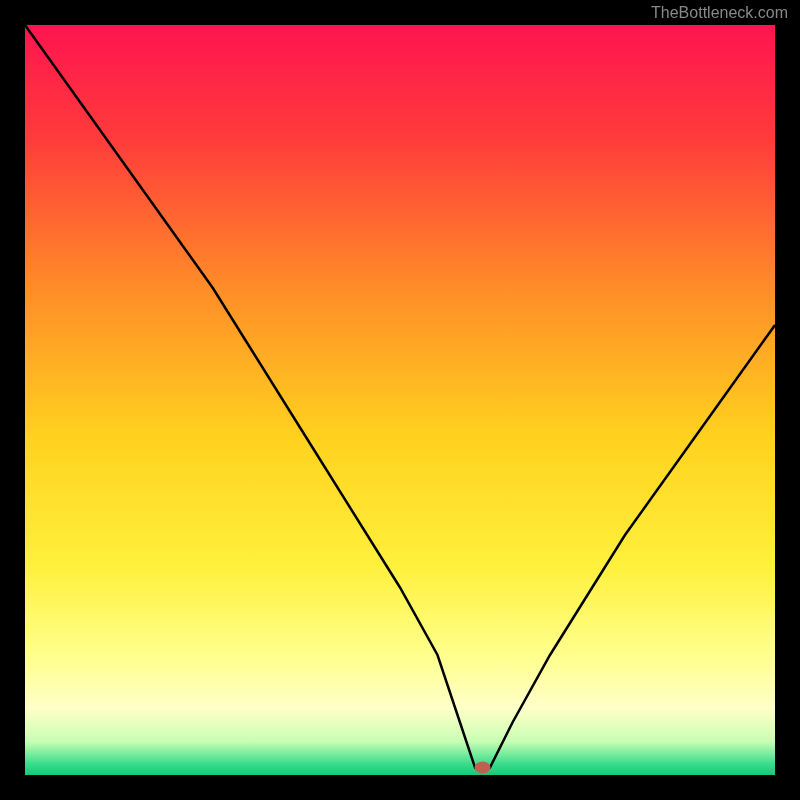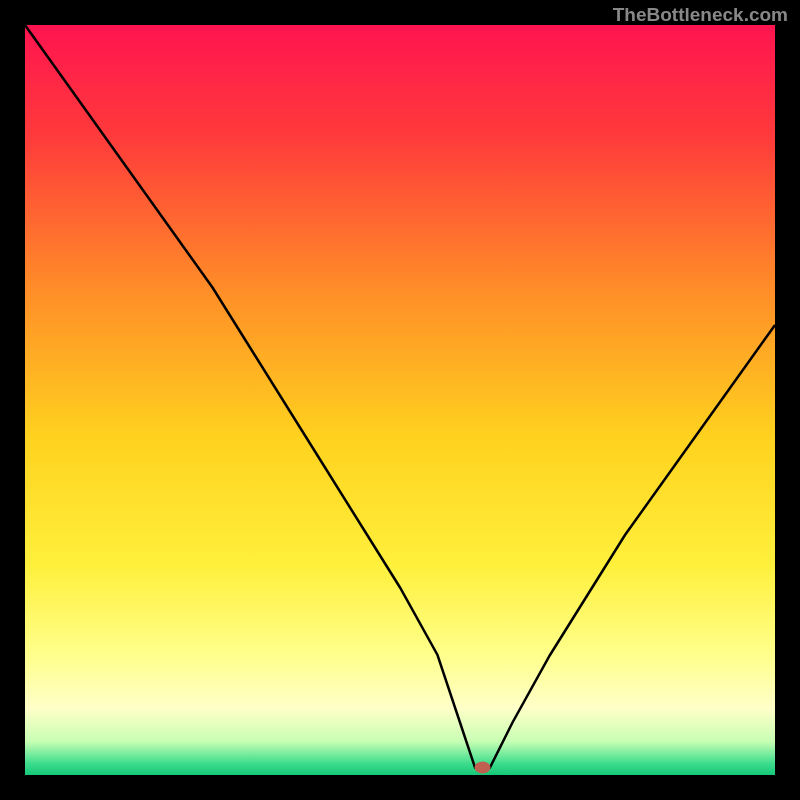--- a/index.html
+++ b/index.html
@@ -15,22 +15,22 @@
     position: relative;
     width: 800px;
     height: 800px;
     background: #000;
   }
   .watermark {
     position: absolute;
     top: 4px;
     right: 12px;
     color: #888;
-    font-size: 19px;
-    font-weight: 700;
+    font-size: 16px;
+    font-weight: 400;
     z-index: 10;
     margin-left: 40px;
   }
   .plot-area {
     position: absolute;
     left: 25px;
     top: 25px;
     width: 750px;
     height: 750px;
   }

